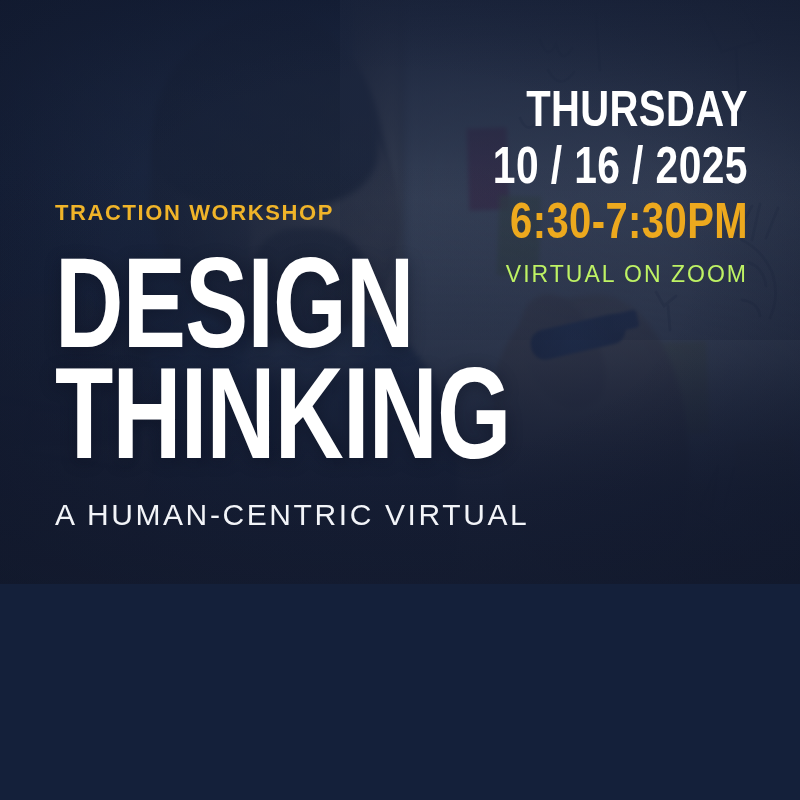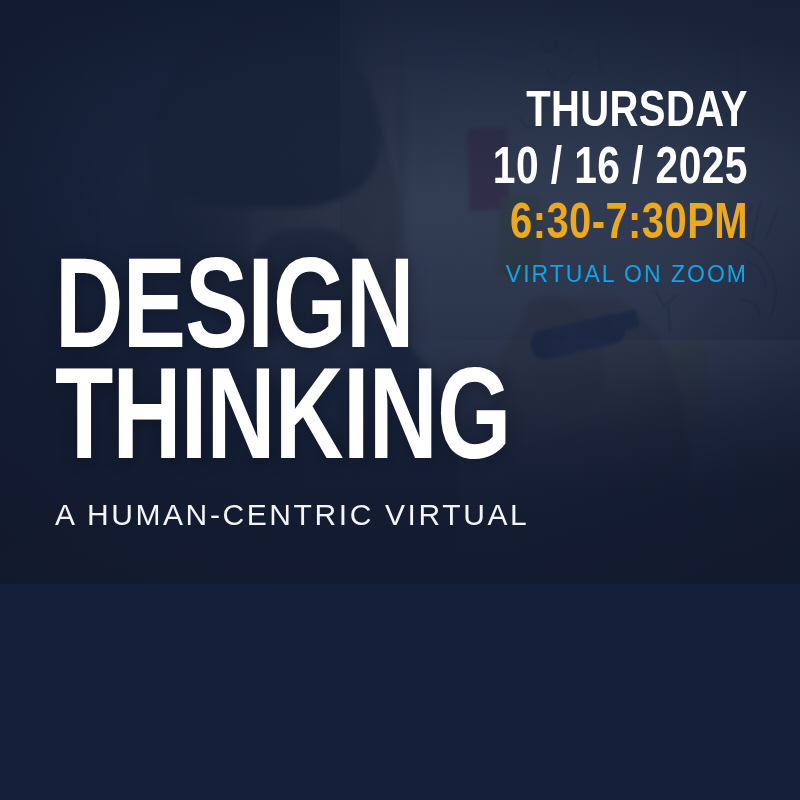--- a/index.html
+++ b/index.html
@@ -228,21 +228,21 @@
     transform:scaleX(.80);
     transform-origin:right center;
     letter-spacing:.5px;
     white-space:nowrap;
   }
   .d-weekday{ font-size:50px; color:#ffffff; }
   .d-date   { font-size:51px; color:#ffffff; margin-top:6px; }
   .d-time   { font-size:50px; color:#eda91e; margin-top:5px; }
   .d-venue{
     margin-top:17px;
-    font-size:23px; font-weight:300; color:#0ea5e9;
+    font-size:23px; font-weight:300; color:#bef264;
     letter-spacing:2.0px; white-space:nowrap;
   }
 
   .main-block{ position:absolute; left:55px; bottom:52px; }
 
   .eyebrow{
     font-size:22px; font-weight:bold; color:#f0b429;
     letter-spacing:1.6px; margin-bottom:22px;
   }
 
@@ -340,20 +340,21 @@
   <div class="content">
 
     <div class="date-block">
       <div class="d-weekday">THURSDAY</div>
       <div class="d-date">10 / 16 / 2025</div>
       <div class="d-time">6:30-7:30PM</div>
       <div class="d-venue">VIRTUAL ON ZOOM</div>
     </div>
 
     <div class="main-block">
+      <div class="eyebrow">TRACTION WORKSHOP</div>
 
       <div class="headline">
         <div class="hl-line hl-1">DESIGN</div>
         <div class="hl-line hl-2">THINKING</div>
       </div>
 
       <div class="tagline">A HUMAN-CENTRIC VIRTUAL</div>
     </div>
 
   </div>

